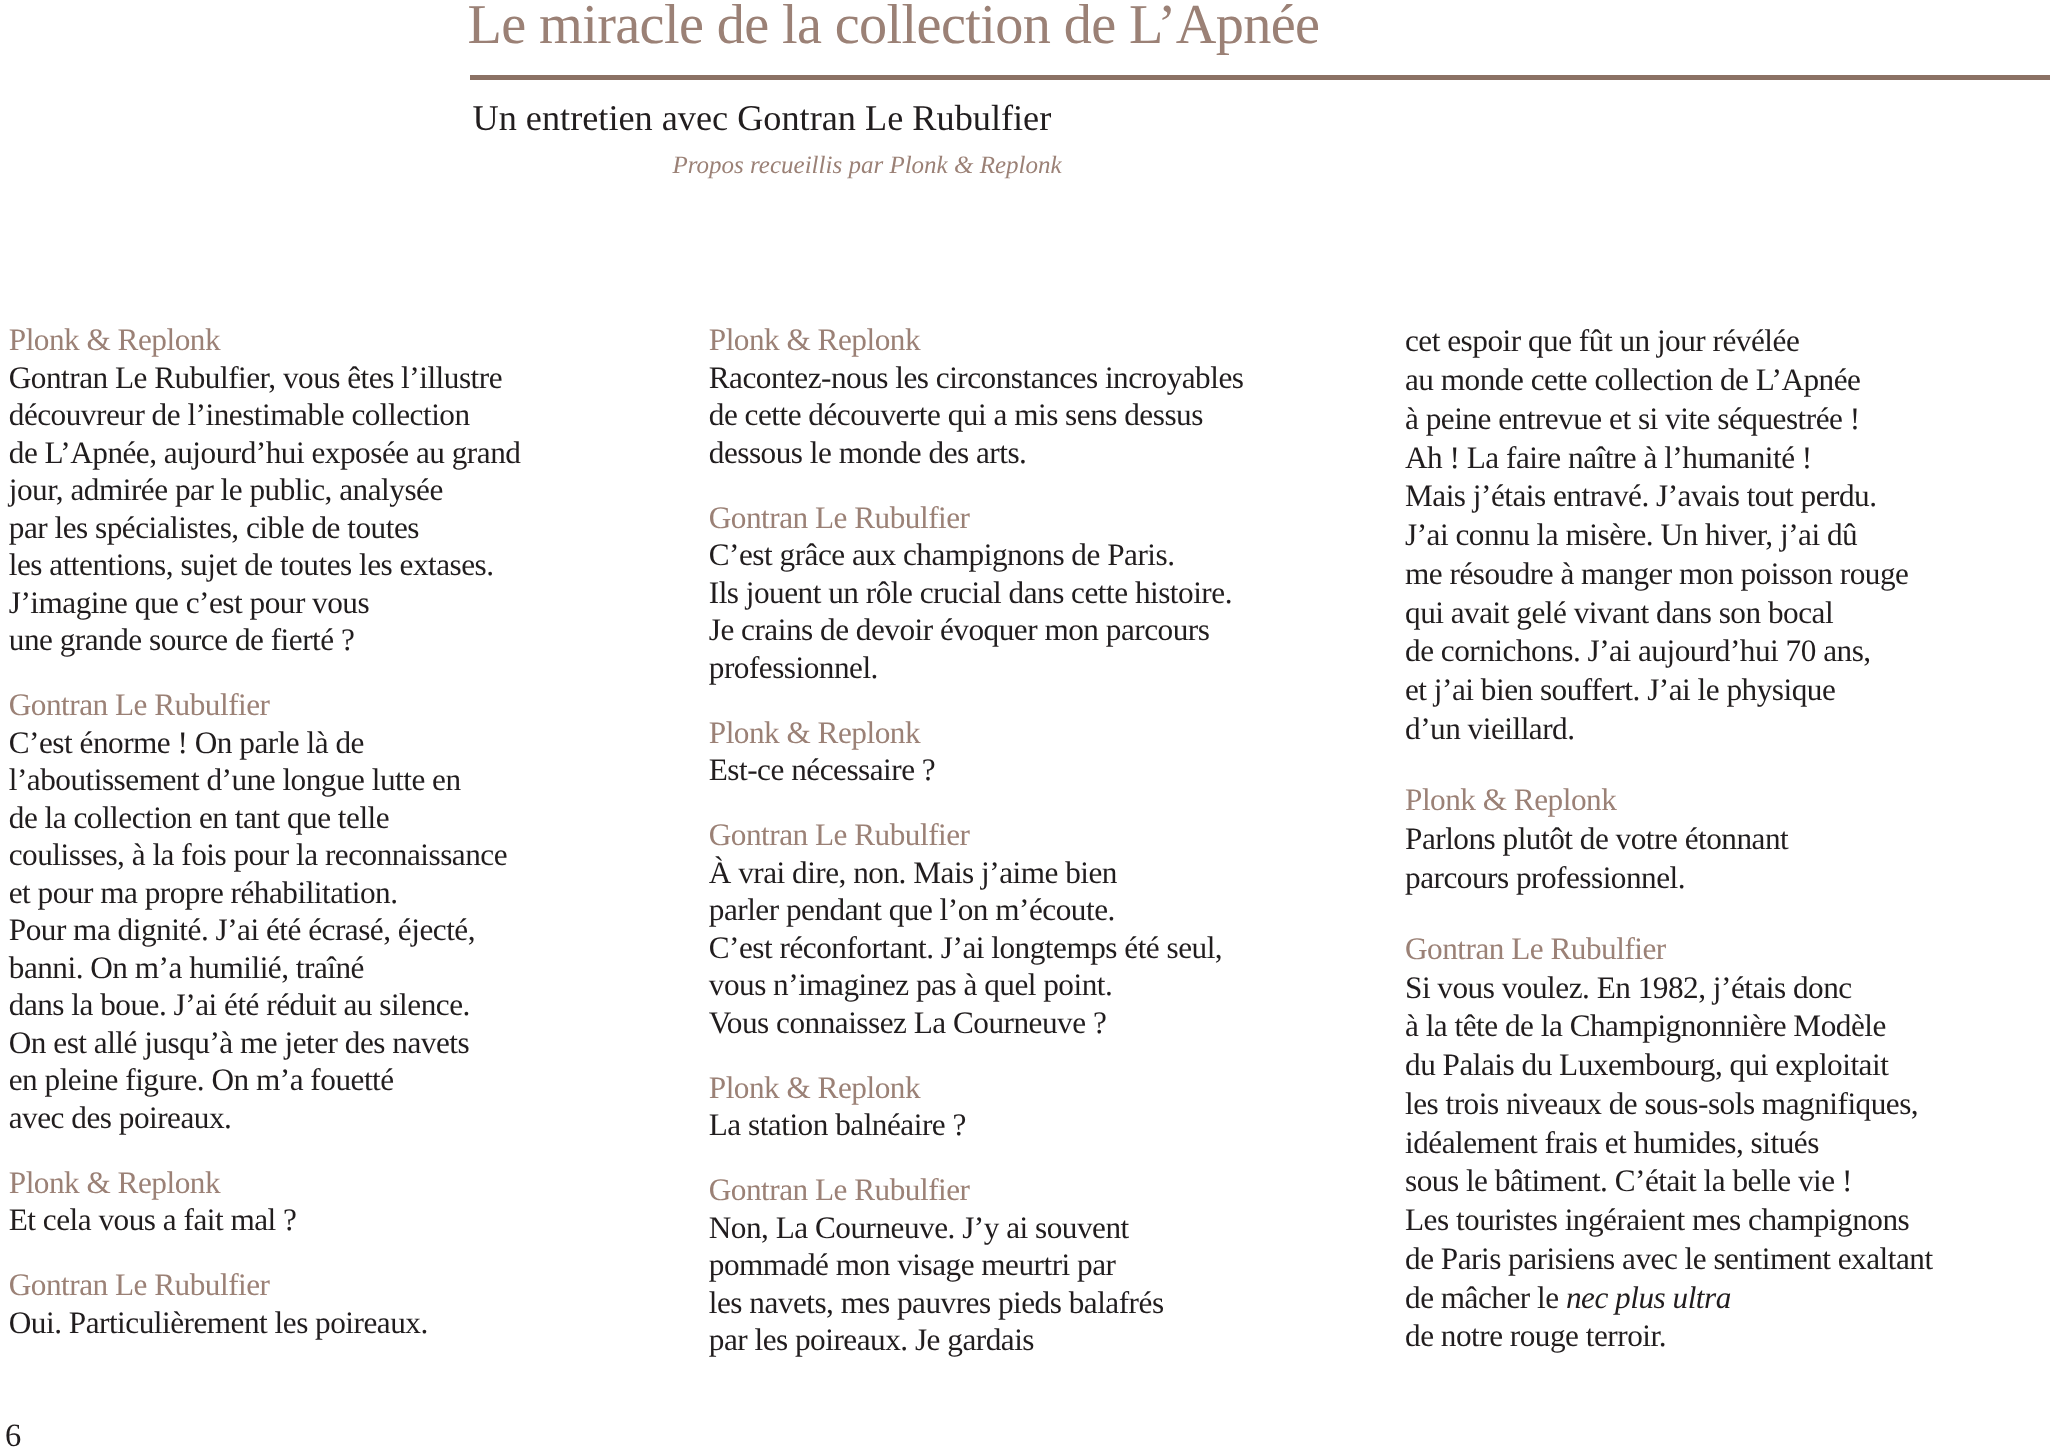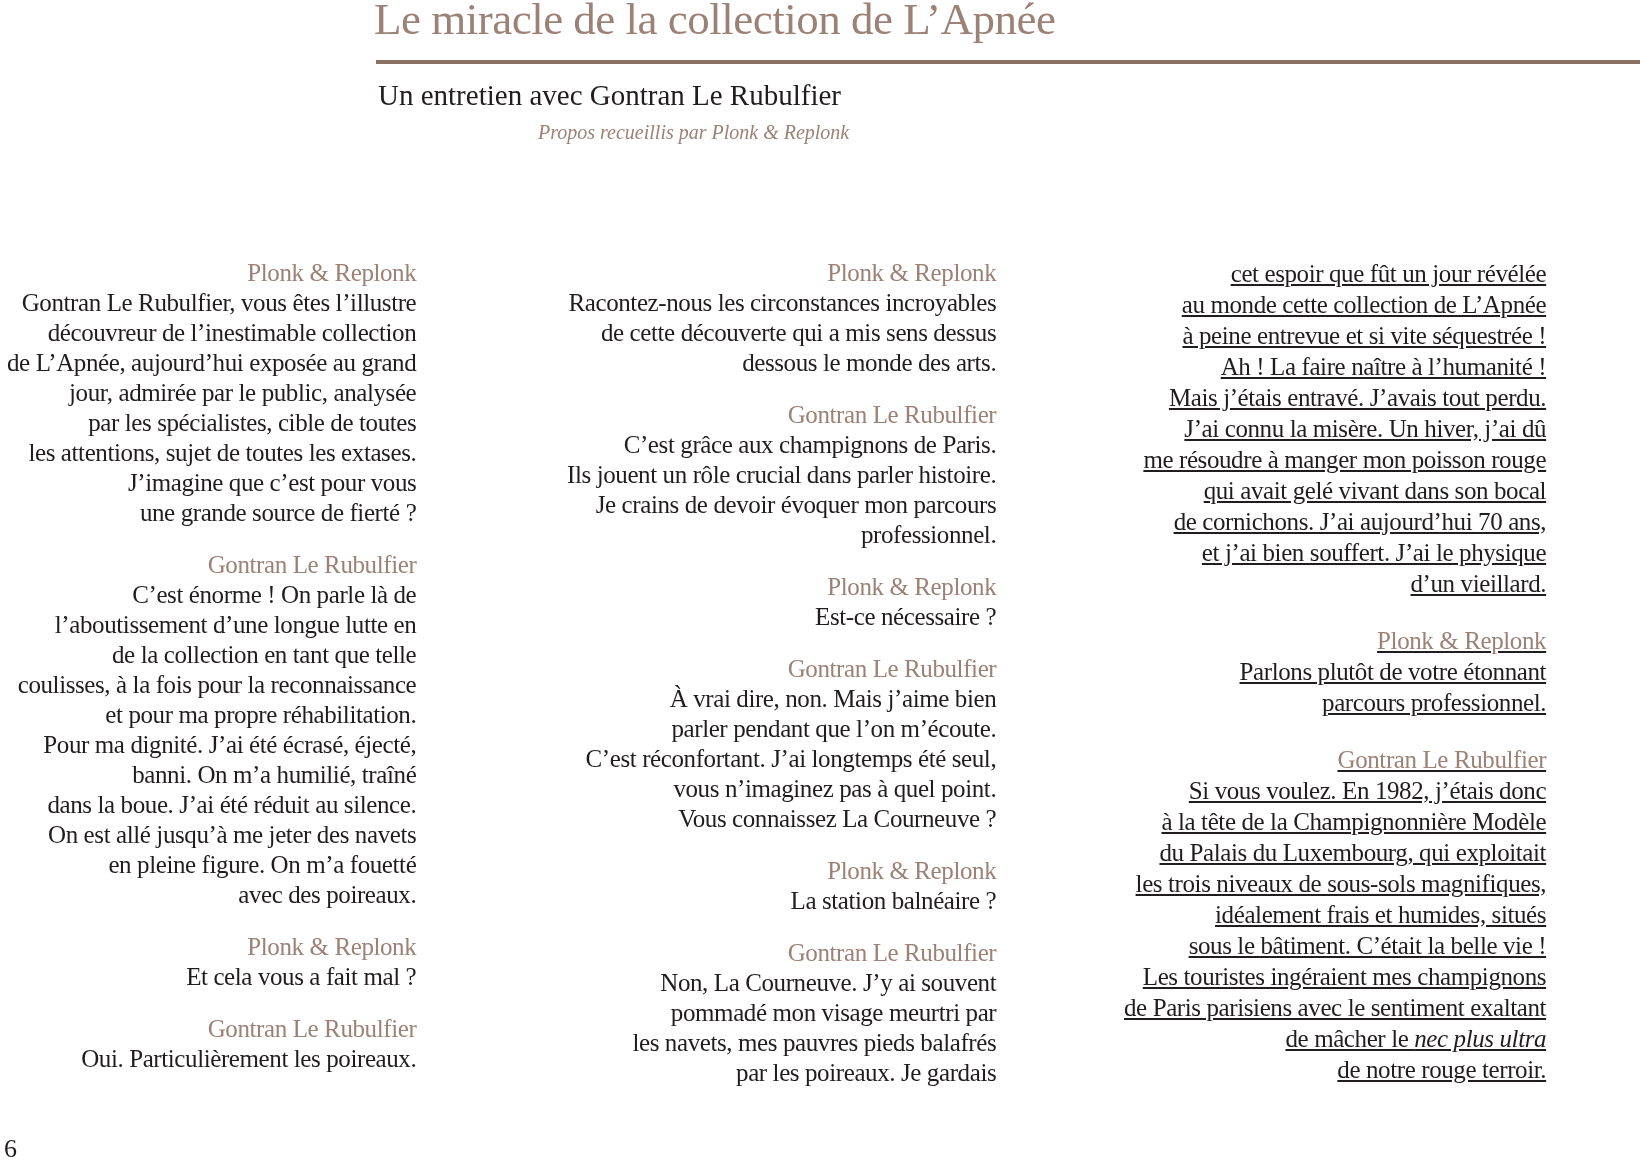--- a/index.html
+++ b/index.html
@@ -53,22 +53,22 @@
     position: absolute;
     top: 258px;
     font-size: 25px;
     line-height: 30px;
     letter-spacing: -0.4px;
     white-space: nowrap;
   }
   .col-1 { left: 7px; }
   .col-2 { left: 567px; }
   .col-3 { left: 1124px; line-height: 31px; }
-  .block { margin-bottom: 22px; text-align: right; }
-  .col-3 .block { margin-bottom: 26px; text-decoration: underline; }
+  .block { margin-bottom: 22px; }
+  .col-3 .block { margin-bottom: 26px; }
   .speaker { color: #9b8176; }
   .line i { font-style: italic; }
   .page-number {
     position: absolute;
     left: 4px;
     top: 1134px;
     font-size: 26px;
     line-height: 30px;
   }
 </style>
@@ -118,21 +118,21 @@
 <div class="col col-2">
     <div class="block">
       <div class="speaker">Plonk &amp; Replonk</div>
       <div class="line"><span>Racontez-nous les circonstances incroyables</span></div>
       <div class="line"><span>de cette découverte qui a mis sens dessus</span></div>
       <div class="line"><span>dessous le monde des arts.</span></div>
     </div>
     <div class="block">
       <div class="speaker">Gontran Le Rubulfier</div>
       <div class="line"><span>C’est grâce aux champignons de Paris.</span></div>
-      <div class="line"><span>Ils jouent un rôle crucial dans parler histoire.</span></div>
+      <div class="line"><span>Ils jouent un rôle crucial dans cette histoire.</span></div>
       <div class="line"><span>Je crains de devoir évoquer mon parcours</span></div>
       <div class="line"><span>professionnel.</span></div>
     </div>
     <div class="block">
       <div class="speaker">Plonk &amp; Replonk</div>
       <div class="line"><span>Est-ce nécessaire ?</span></div>
     </div>
     <div class="block">
       <div class="speaker">Gontran Le Rubulfier</div>
       <div class="line"><span>À vrai dire, non. Mais j’aime bien</span></div>

